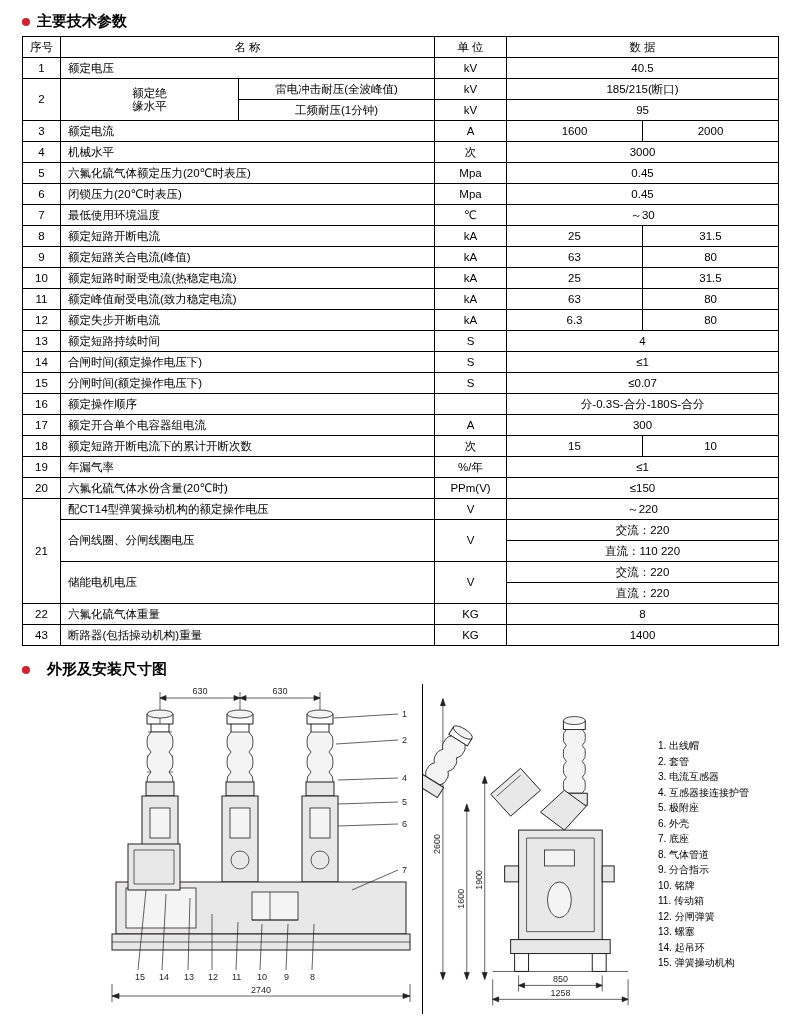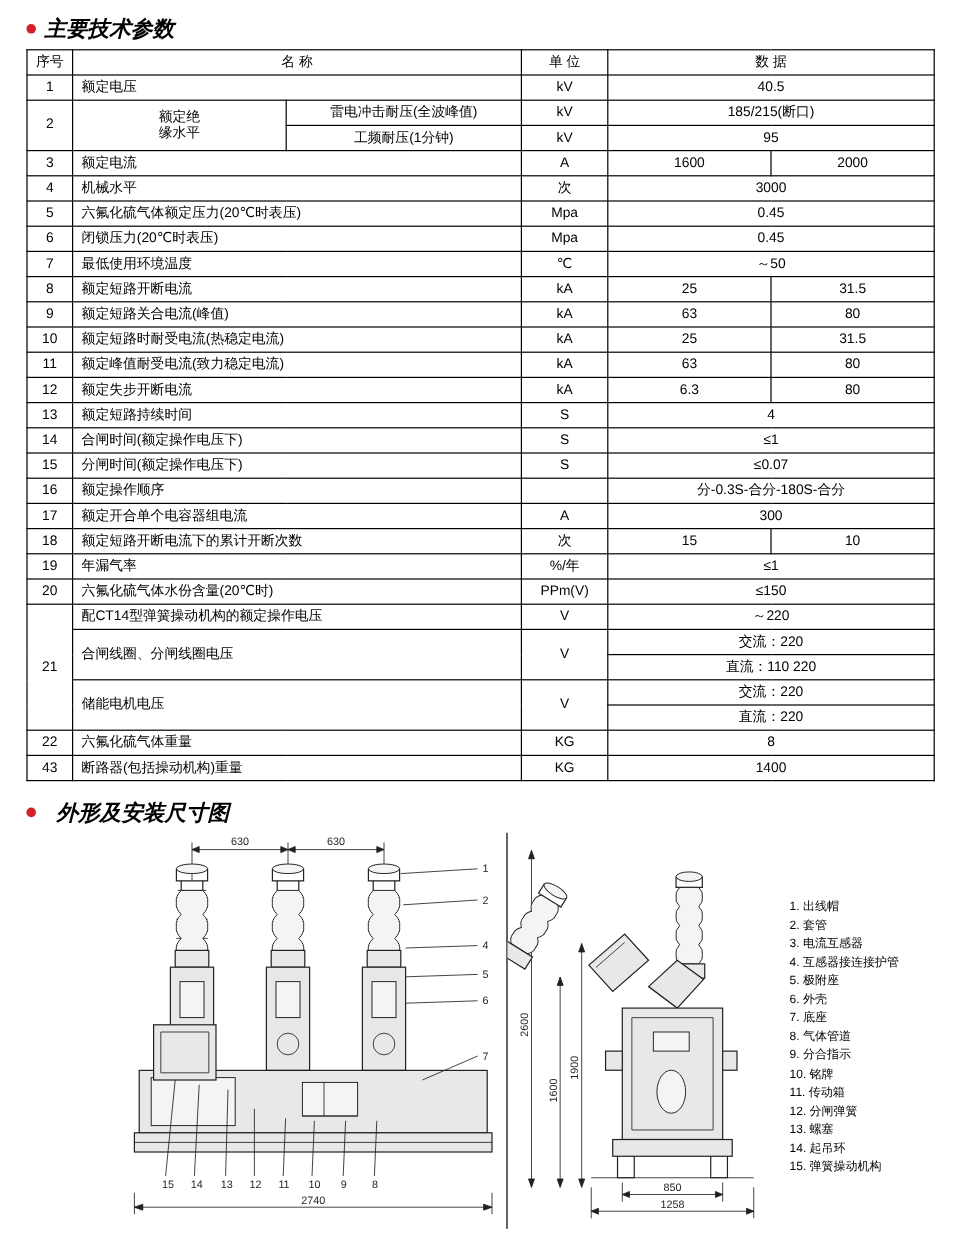--- a/index.html
+++ b/index.html
@@ -7,23 +7,22 @@
   body {
     width: 800px; height: 1033px;
     background: #ffffff;
     font-family: "Liberation Sans", "DejaVu Sans", sans-serif;
     color: #000;
     position: relative;
     overflow: hidden;
   }
   .section-head {
     display: flex; align-items: center;
-    font-size: 18px; font-weight: bold;
+    font-size: 15px; font-weight: bold;
     margin: 0 0 5px 22px;
-    font-style: italic;
   }
   .bullet {
     width: 8px; height: 8px; border-radius: 50%;
     background: #d4202a; margin-right: 7px; flex: none;
   }
   #spec-head { padding-top: 12px; }
   table.spec {
     border-collapse: collapse;
     width: 756px;
     margin-left: 22px;
@@ -139,21 +138,21 @@
     <tr>
       <td>6</td>
       <td colspan="2" class="name">闭锁压力(20℃时表压)</td>
       <td>Mpa</td>
       <td colspan="2">0.45</td>
     </tr>
     <tr>
       <td>7</td>
       <td colspan="2" class="name">最低使用环境温度</td>
       <td>℃</td>
-      <td colspan="2">～50</td>
+      <td colspan="2">～30</td>
     </tr>
 
     <tr>
       <td>8</td>
       <td colspan="2" class="name">额定短路开断电流</td>
       <td>kA</td>
       <td>25</td>
       <td>31.5</td>
     </tr>
     <tr>

